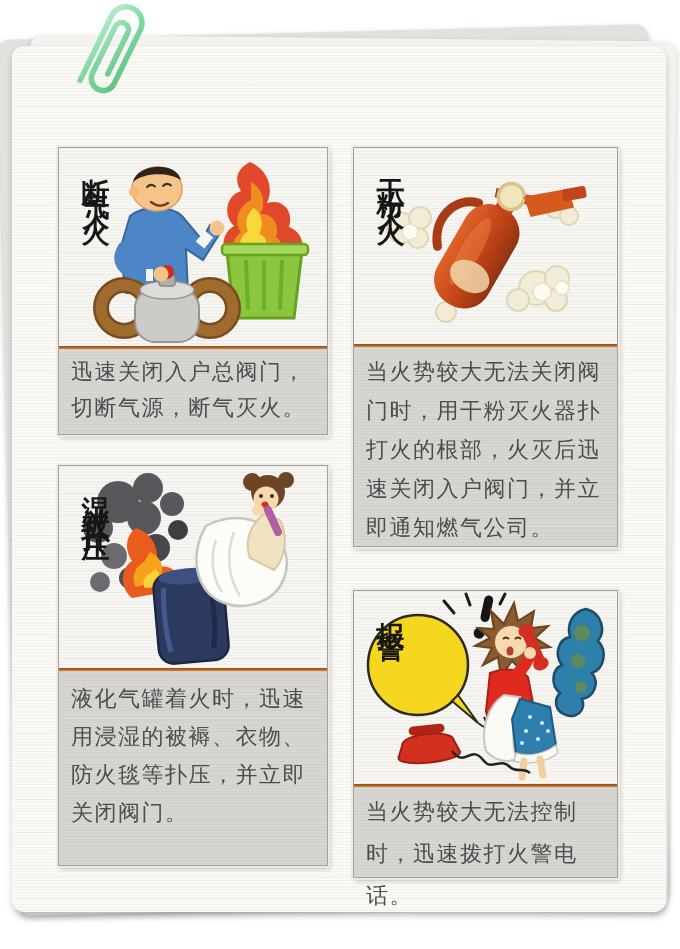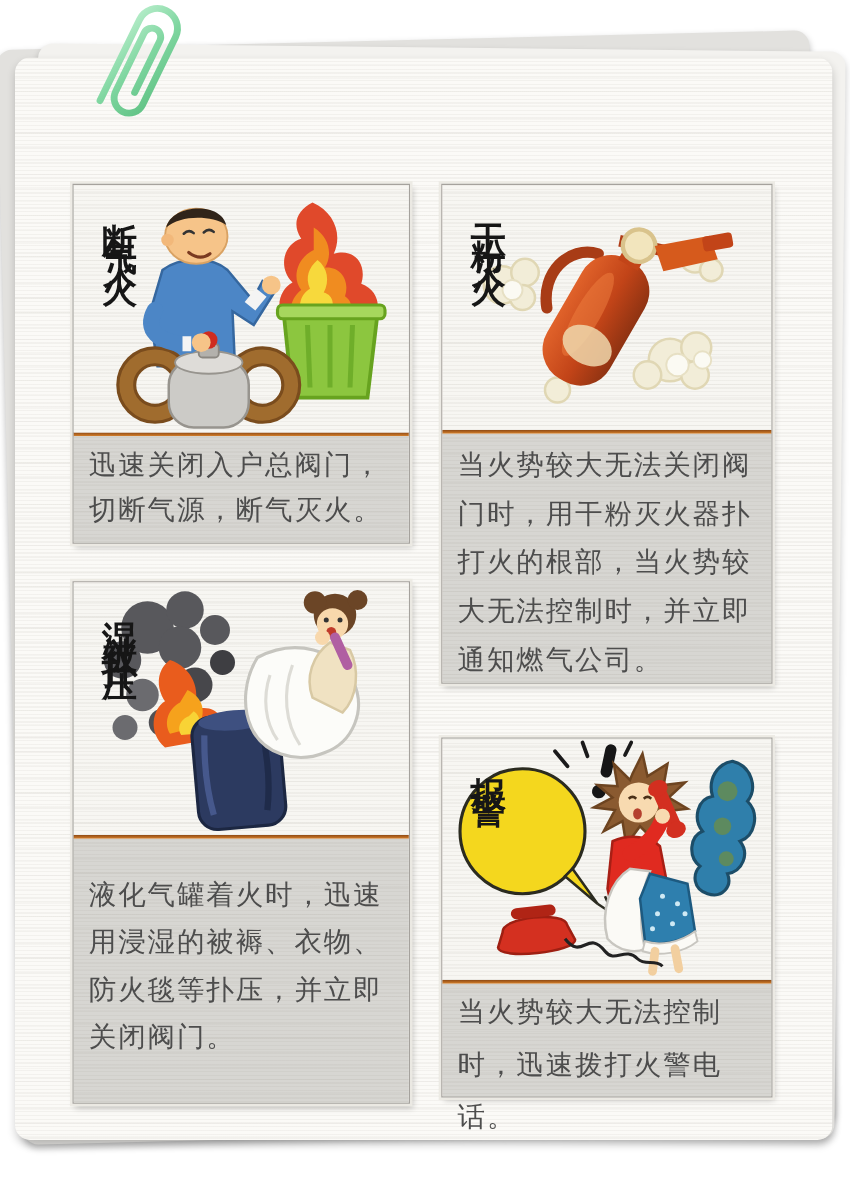--- a/index.html
+++ b/index.html
@@ -38,23 +38,23 @@
     writing-mode:vertical-rl;text-orientation:upright;line-height:1;
     font-size:28px;font-weight:bold;color:#161616;letter-spacing:13px;}
   .divider{height:3px;background:linear-gradient(180deg,#8f4a14,var(--divider-orange,#d8822d));}
   .desc{background-color:var(--desc-bg,#d7d6d2);color:var(--desc-text,#4d4d4d);
     font-size:22px;letter-spacing:1.5px;padding:5px 8px 0 12px;}
   .c1{left:46px;top:101px;width:268px;}
   .c1 .photo{height:198px;} .c1 .desc{height:80px;line-height:36px;}
   .c2{left:341px;top:101px;width:263px;}
   .c2 .photo{height:196px;} .c2 .desc{height:194px;line-height:39px;}
   .c3{left:46px;top:419px;width:268px;}
-  .c3 .photo{height:202px;} .c3 .desc{height:185px;line-height:38px;padding-top:26px;}
+  .c3 .photo{height:202px;} .c3 .desc{height:185px;line-height:38px;padding-top:9px;}
   .c4{left:341px;top:544px;width:263px;}
-  .c4 .photo{height:193px;} .c4 .desc{height:86px;line-height:42px;padding-top:4px;font-family:Liberation Mono, monospace;}
+  .c4 .photo{height:193px;} .c4 .desc{height:86px;line-height:42px;padding-top:4px;}
 </style>
 </head>
 <body>
 
 <div class="stage">
 
   <div class="sheet sheet-back2"></div>
   <div class="sheet sheet-back1"></div>
 
   <div class="sheet paper tex">
@@ -133,21 +133,21 @@
             <ellipse cx="133" cy="132" rx="21" ry="15" fill="#eed7ab" opacity=".85"></ellipse>
             <rect x="120" y="40" width="18" height="20" fill="#c24418"></rect>
             <path d="M112,42 L150,30 L153,39 L115,51 Z" fill="#b03c16"></path>
             <circle cx="129" cy="42" r="13" fill="#f2e5bd" stroke="#d9c38c" stroke-width="3.5"></circle>
             <path d="M140,36 L174,7 L189,20 L156,50 Z" fill="#d65a1c"></path>
             <rect x="170" y="2" width="24" height="12" rx="3" transform="rotate(-40 182 8)" fill="#c24418"></rect>
           </g>
         </svg>
       </div>
       <div class="divider"></div>
-      <div class="desc tex">当火势较大无法关闭阀门时，用干粉灭火器扑打火的根部，当火势较大无法控制时，并立即通知燃气公司。</div>
+      <div class="desc tex">当火势较大无法关闭阀门时，用干粉灭火器扑打火的根部，火灭后迅速关闭入户阀门，并立即通知燃气公司。</div>
     </div>
 
     <div class="card c3">
       <div class="photo tex">
         <div class="vtitle">湿被扑压</div>
         <svg class="illus" viewBox="0 0 266 202">
           <g fill="#58585c">
             <circle cx="58" cy="36" r="21"></circle>
               <circle cx="88" cy="22" r="15"></circle>
               <circle cx="38" cy="62" r="15"></circle>

